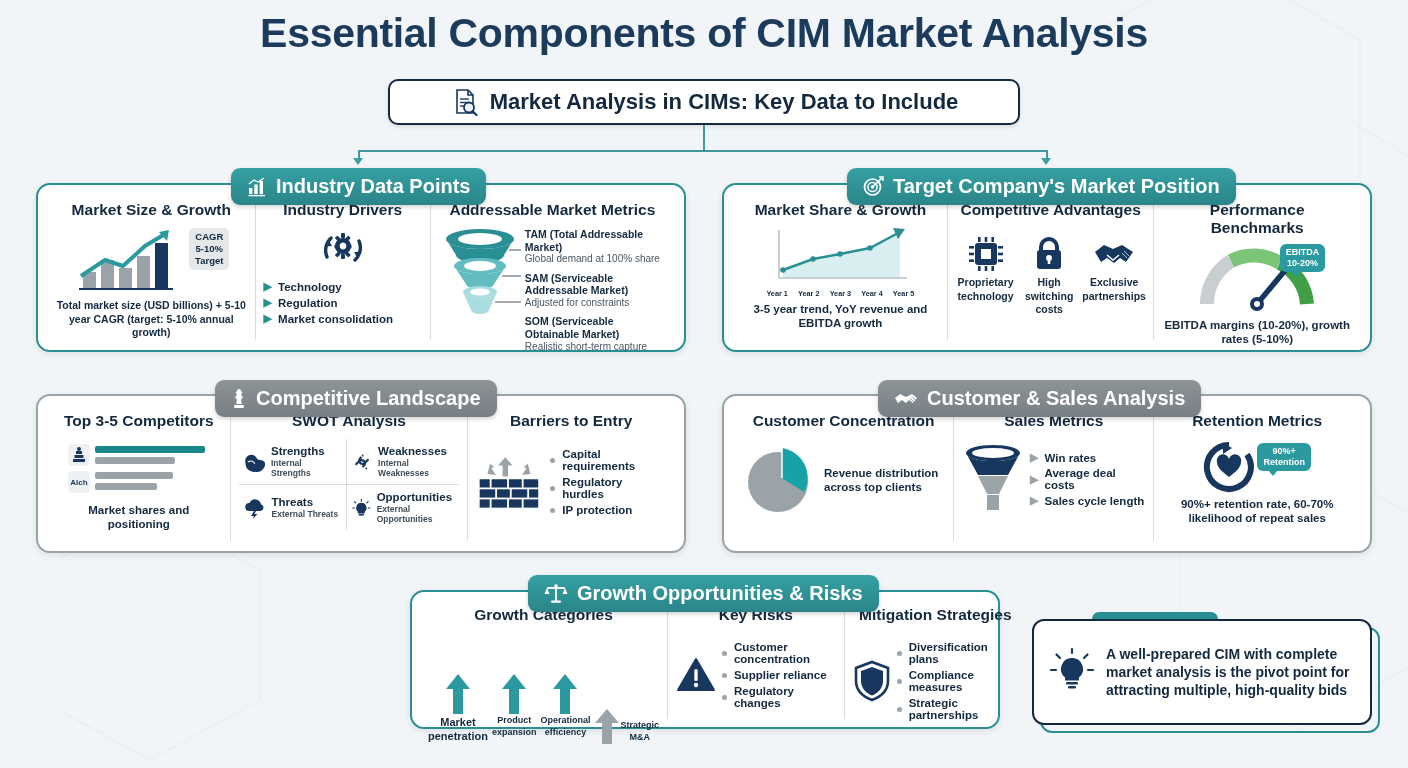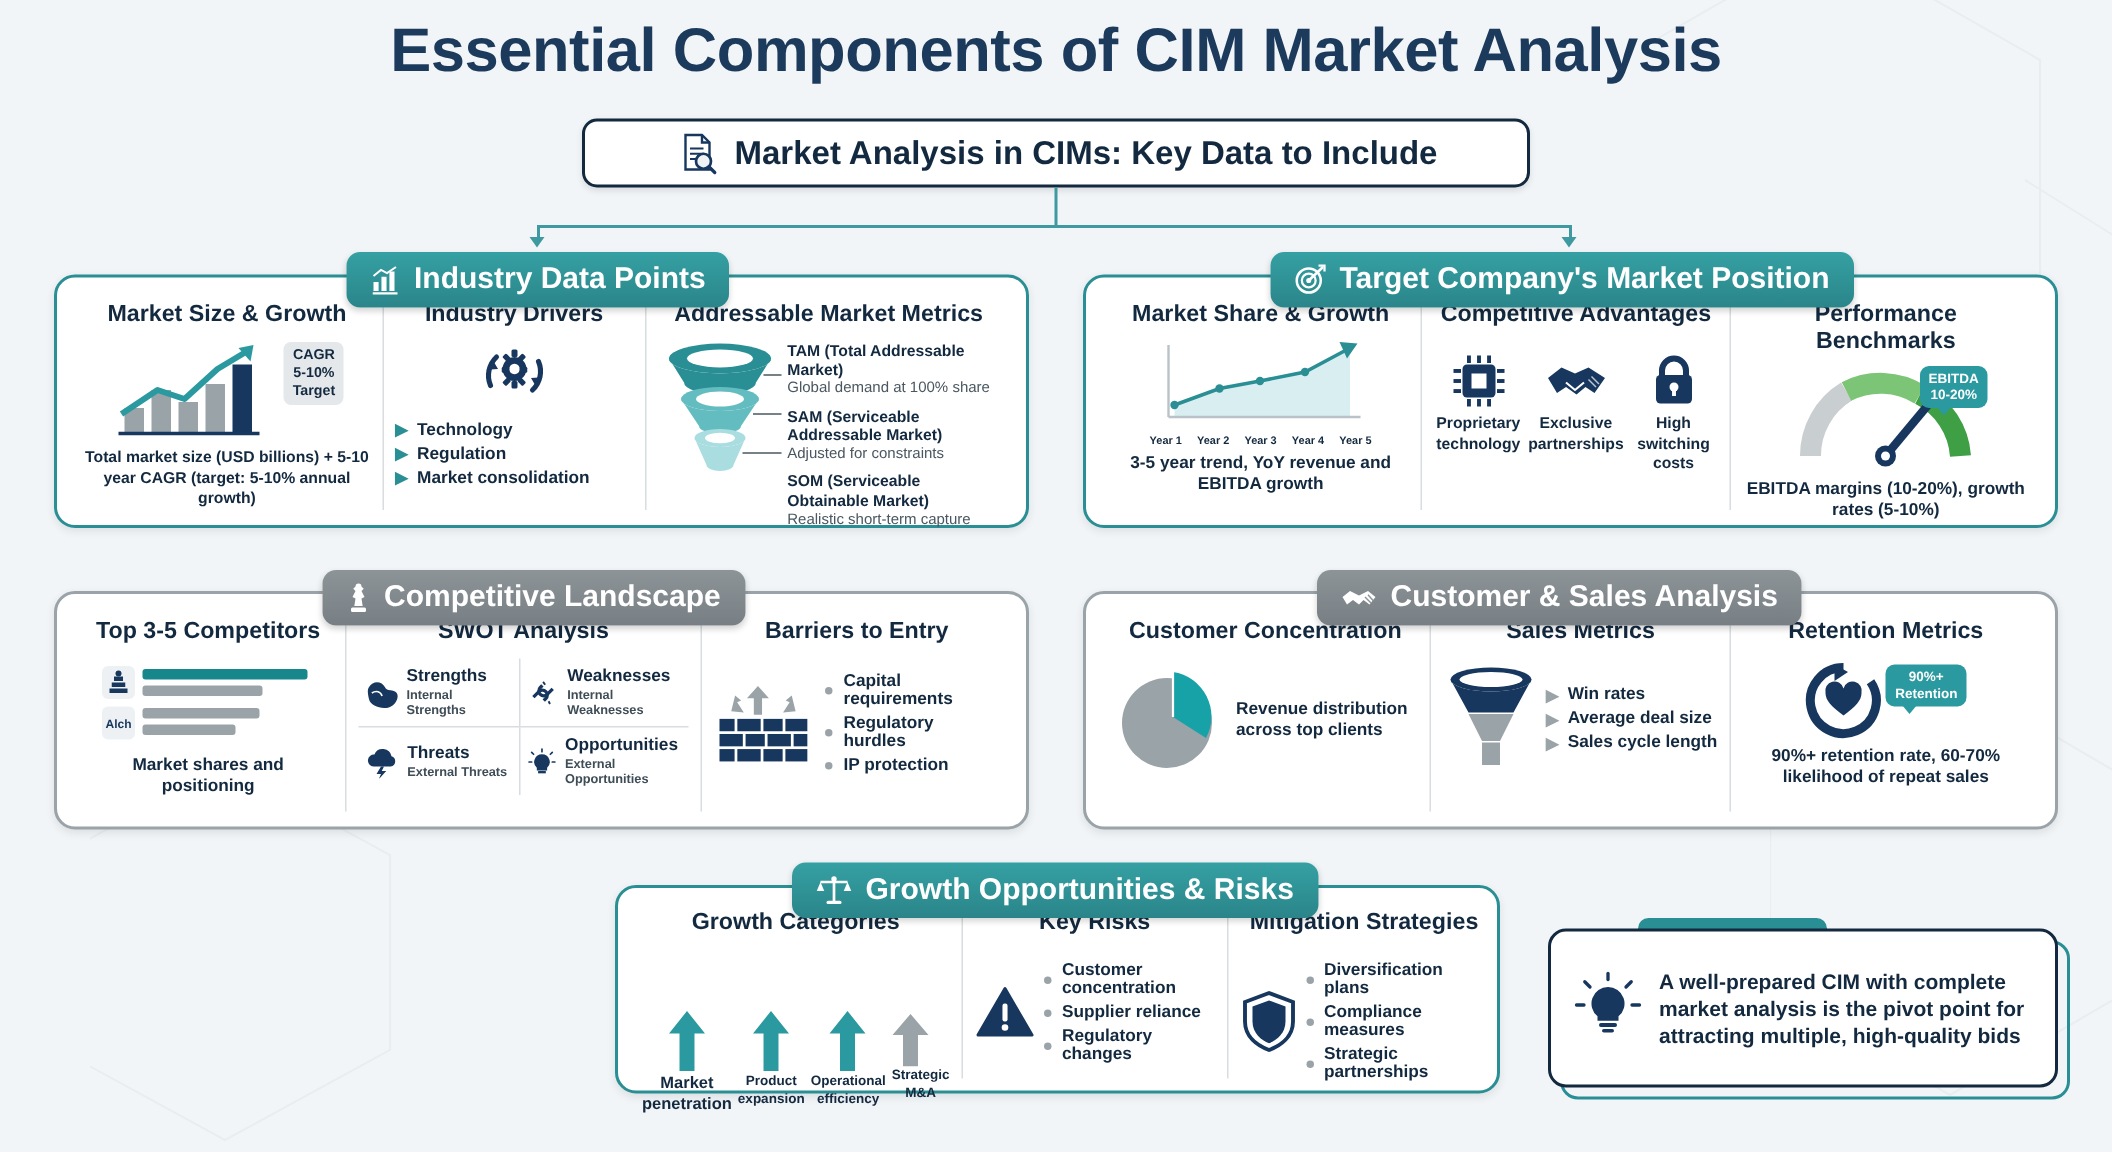--- a/index.html
+++ b/index.html
@@ -314,38 +314,38 @@
                   <rect x="3" y="18.7" width="5" height="2.6"></rect>
                   <rect x="3" y="25.4" width="5" height="2.6"></rect>
                 <rect x="32" y="12" width="5" height="2.6"></rect>
                   <rect x="32" y="18.7" width="5" height="2.6"></rect>
                   <rect x="32" y="25.4" width="5" height="2.6"></rect>
               </g>
             </svg>
             <div class="cap-sm" style="margin-top:2px;">Proprietary technology</div>
           </div>
           <div style="width:33%;display:flex;flex-direction:column;align-items:center;">
+            <svg width="36" height="40" viewBox="0 0 36 40">
+              <path d="M10 17 v-4 a8 8 0 0 1 16 0 v4" fill="none" stroke="#17375e" stroke-width="4"></path>
+              <rect x="6" y="16" width="24" height="19" rx="3" fill="#17375e"></rect>
+              <circle cx="18" cy="24" r="3" fill="#fff"></circle>
+                <rect x="16.7" y="24" width="2.6" height="6" fill="#fff"></rect>
+            </svg>
+            <div class="cap-sm" style="margin-top:2px;">High switching costs</div>
+          </div>
+          <div style="width:33%;display:flex;flex-direction:column;align-items:center;">
             <svg width="42" height="40" viewBox="0 0 42 40">
               <path d="M2 18 L11 11 L20 15 L29 11 L40 18 L33 28 L27 24 L21 29 L14 24 L8 28 Z" fill="#17375e"></path>
               <path d="M14 21 L20 26 L26 21" fill="none" stroke="#fff" stroke-width="1.4"></path>
               <g stroke="#ffffff" stroke-width="1" opacity=".7">
                 <line x1="29" y1="19" x2="34" y2="24"></line>
                   <line x1="31" y1="17" x2="36" y2="22"></line>
               </g>
             </svg>
             <div class="cap-sm" style="margin-top:2px;">Exclusive partnerships</div>
-          </div>
-          <div style="width:33%;display:flex;flex-direction:column;align-items:center;">
-            <svg width="36" height="40" viewBox="0 0 36 40">
-              <path d="M10 17 v-4 a8 8 0 0 1 16 0 v4" fill="none" stroke="#17375e" stroke-width="4"></path>
-              <rect x="6" y="16" width="24" height="19" rx="3" fill="#17375e"></rect>
-              <circle cx="18" cy="24" r="3" fill="#fff"></circle>
-                <rect x="16.7" y="24" width="2.6" height="6" fill="#fff"></rect>
-            </svg>
-            <div class="cap-sm" style="margin-top:2px;">High switching costs</div>
           </div>
         </div>
       </div>
 
       <div class="col" style="flex:0 0 33%;">
         <div class="col-title">Performance Benchmarks</div>
         <div style="position:relative;margin-top:2px;">
           <svg width="124" height="66" viewBox="0 0 124 66">
             <path d="M12 58 A50 50 0 0 1 36 15" fill="none" stroke="#c9ced1" stroke-width="14"></path>
             <path d="M36 15 A50 50 0 0 1 85 17" fill="none" stroke="#7cc576" stroke-width="14"></path>
@@ -533,21 +533,21 @@
             <path d="M16 34 h30 l-9 18 h-12 Z" fill="#9aa3a8"></path>
             <rect x="25" y="53" width="12" height="15" fill="#9aa3a8"></rect>
           </svg>
           <ul class="chev-list">
             <li>
                 <span class="chev" style="color:#9aa3a8">▶</span>
                 <span>Win rates</span>
               </li>
             <li>
                 <span class="chev" style="color:#9aa3a8">▶</span>
-                <span>Average deal size</span>
+                <span>Average deal costs</span>
               </li>
             <li>
                 <span class="chev" style="color:#9aa3a8">▶</span>
                 <span>Sales cycle length</span>
               </li>
           </ul>
         </div>
       </div>
 
       <div class="col" style="flex:0 0 33%;">
@@ -605,21 +605,21 @@
           </div>
           <div style="display:flex;flex-direction:column;align-items:center;">
             <svg width="26" height="42" viewBox="0 0 26 42">
                 <path d="M13 1 L25 16 h-7 v25 h-10 v-25 h-7 Z" fill="#2a9aa0"></path>
               </svg>
             <div class="cap-sm" style="font-size:9px;">
               <div>Operational</div>
                 <div>efficiency</div>
               </div>
           </div>
-          <div style="display:flex;flex-direction:column;align-items:flex-start;">
+          <div style="display:flex;flex-direction:row;align-items:flex-end;">
             <svg width="26" height="38" viewBox="0 0 26 38">
                 <path d="M13 3 L25 17 h-7 v21 h-10 v-21 h-7 Z" fill="#9aa3a8"></path>
               </svg>
             <div class="cap-sm" style="font-size:9px;">
               <div>Strategic</div>
                 <div>M&amp;A</div>
               </div>
           </div>
         </div>
       </div>

